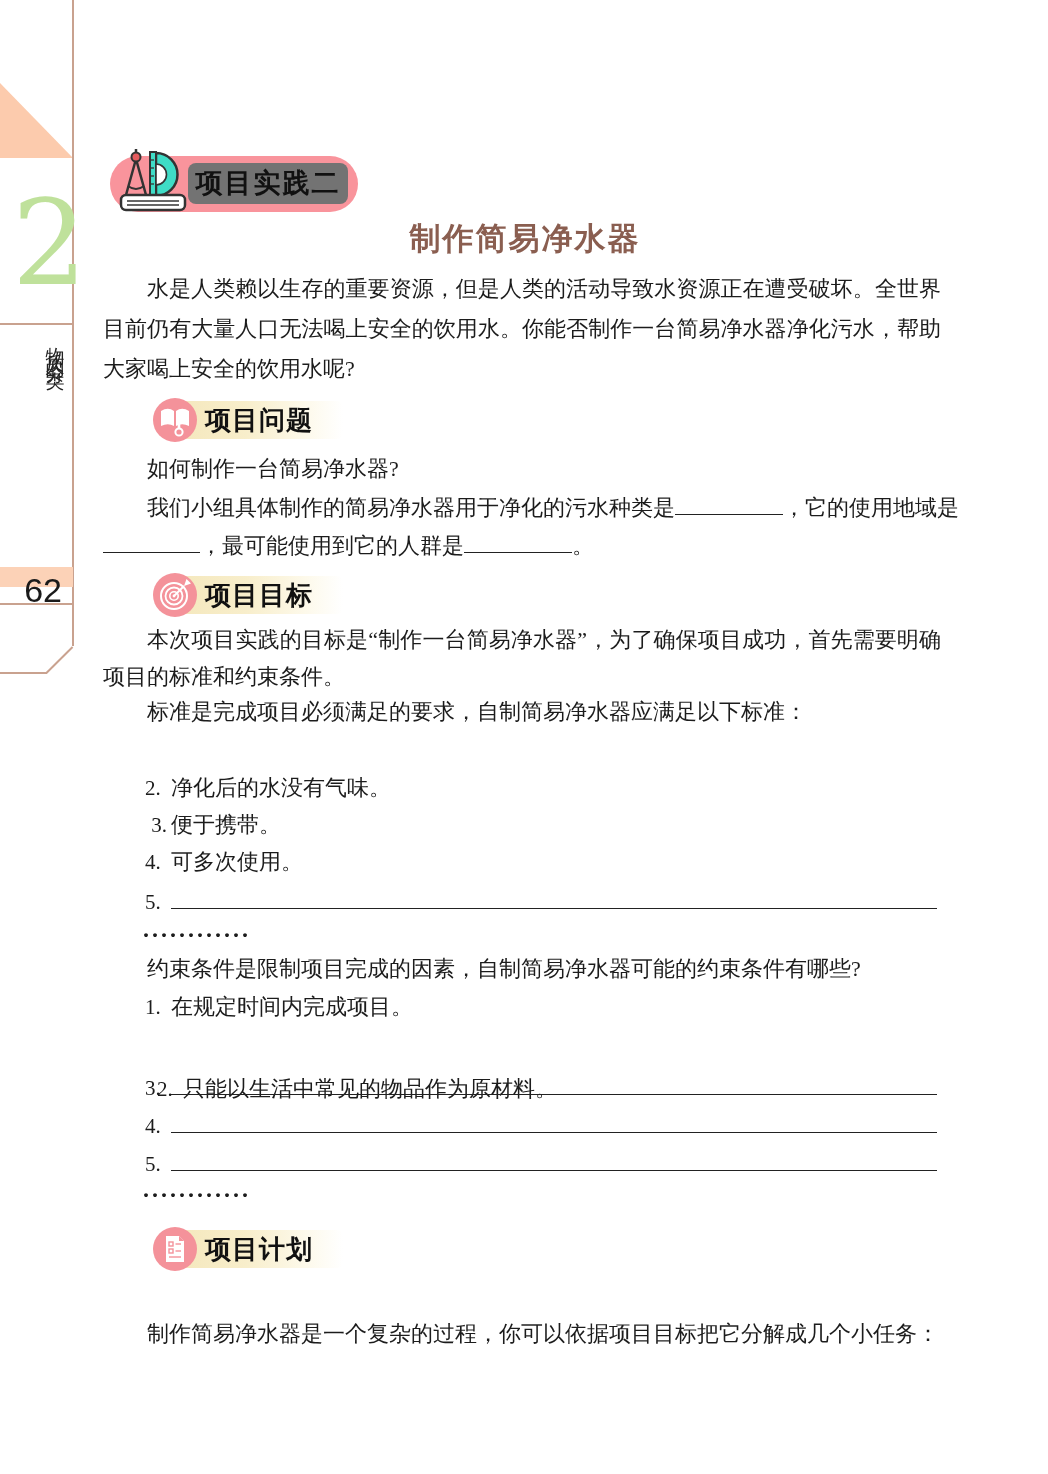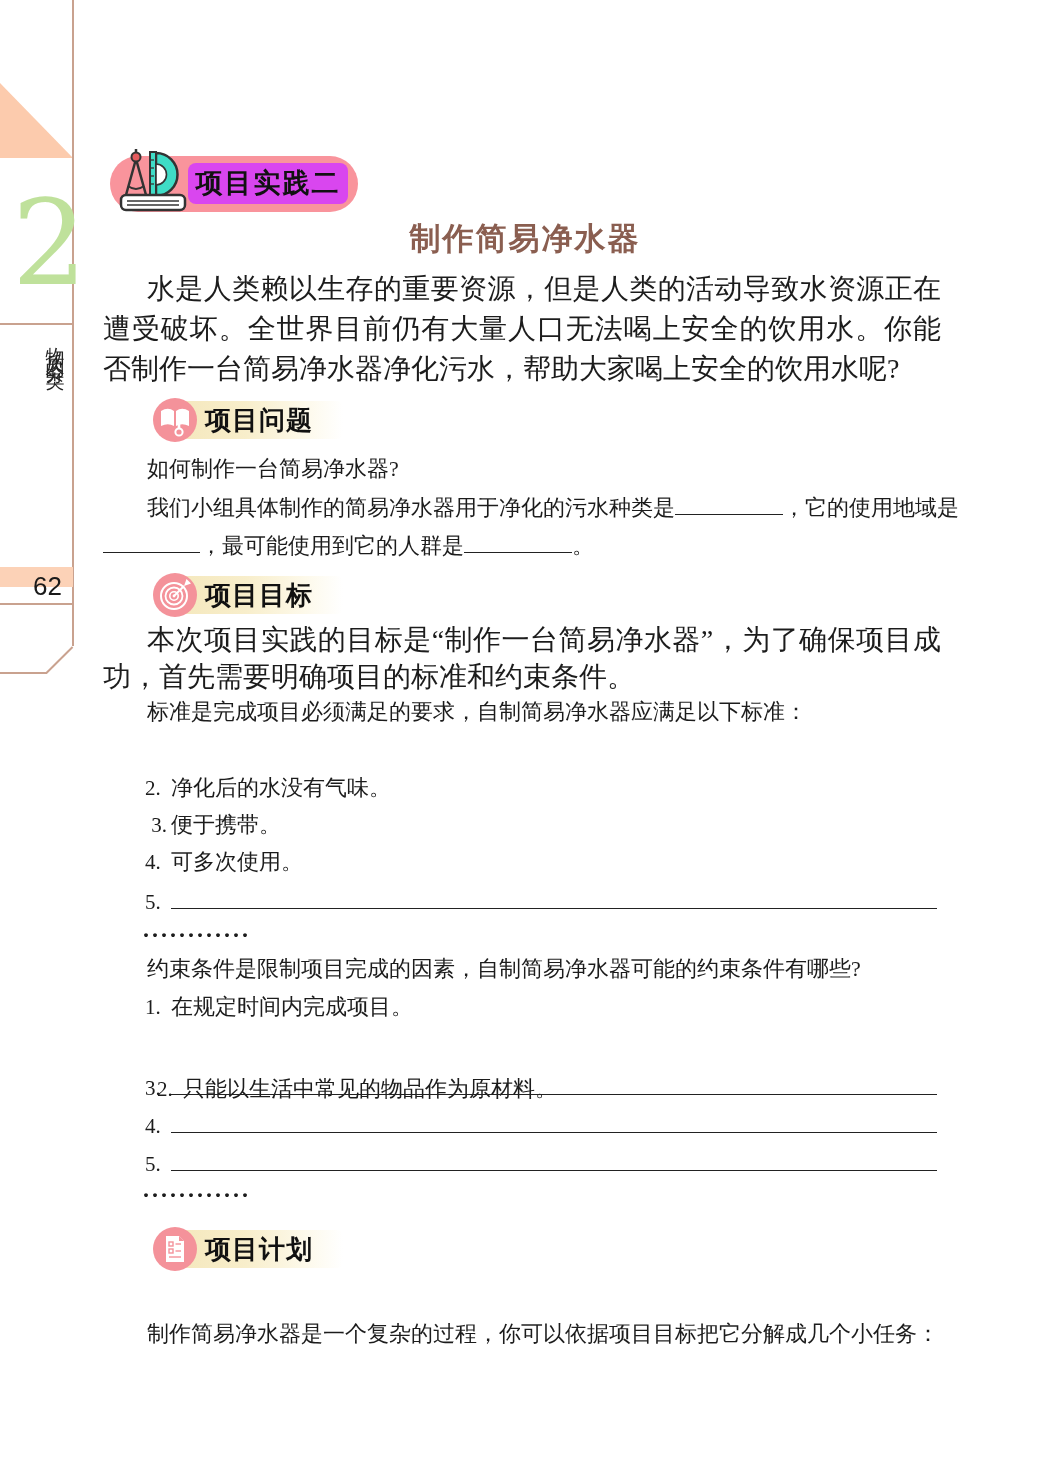--- a/index.html
+++ b/index.html
@@ -15,47 +15,47 @@
   .hline{position:absolute;left:0;height:2px;background:#c9a28f;}
   .hline.h1{top:323px;width:73px;}
   .hline.h2{top:603px;width:74px;}
   .hline.h3{top:672px;width:47px;}
   .band{position:absolute;left:0;top:567px;width:73px;height:20px;background:#fcd2b7;}
   .chapter-num{position:absolute;left:12px;top:184px;width:62px;text-align:center;
                font-size:118px;line-height:1;color:#bfe19b;font-family:"DejaVu Serif",serif;}
   .chapter-title{position:absolute;left:42px;top:332px;writing-mode:vertical-rl;
                  font-size:19px;letter-spacing:6px;color:#222;}
   .page-num{position:absolute;left:14px;top:571px;width:48px;text-align:right;
-            font-family:"Liberation Sans","DejaVu Sans",sans-serif;font-size:26px;color:#1a1a1a;}
+            font-family:"Liberation Sans","DejaVu Sans",sans-serif;font-size:34px;color:#1a1a1a;}
 
   
   .badge{position:absolute;left:110px;top:156px;width:248px;height:56px;
          background:#f9949c;border-radius:28px;}
   .badge-icon{position:absolute;left:6px;top:-7px;width:76px;height:70px;}
-  .badge-label{position:absolute;left:78px;top:7px;width:160px;height:41px;background:#d946ef;
+  .badge-label{position:absolute;left:78px;top:7px;width:160px;height:41px;background:#737373;
                border-radius:8px;text-align:center;line-height:41px;
                font-family:"Liberation Sans","DejaVu Sans",sans-serif;font-weight:700;
                font-size:27px;letter-spacing:2px;color:#111;}
 
   
   .title{position:absolute;left:110px;top:218px;width:830px;text-align:center;
          font-family:"Liberation Sans","DejaVu Sans",sans-serif;font-weight:700;
          font-size:31px;letter-spacing:2px;color:#8a5e50;}
 
   
   .sec-head{position:absolute;left:153px;width:240px;height:44px;}
   .sec-pill{position:absolute;left:14px;top:3px;width:176px;height:38px;border-radius:6px;
             background:linear-gradient(90deg,#f4e7bb 0%,#f8eecb 45%,#fdf9ea 78%,#ffffff 100%);}
   .sec-icon{position:absolute;left:0;top:0;width:44px;height:44px;}
   .sec-label{position:absolute;left:52px;top:0;line-height:44px;
              font-family:"Liberation Sans","DejaVu Sans",sans-serif;font-weight:700;
              font-size:26px;letter-spacing:1px;color:#111;}
 
   
-  .para{position:absolute;font-size:28px;line-height:40px;text-align:justify;
+  .para{position:absolute;font-size:22px;line-height:40px;text-align:justify;
         text-indent:44px;}
   .line{position:absolute;font-size:22px;line-height:30px;white-space:nowrap;}
   .row{position:absolute;left:145px;font-size:22px;line-height:30px;white-space:nowrap;}
   .num{display:inline-block;width:22px;font-size:21px;}
   .itx{margin-left:4px;}
   .blank{display:inline-block;border-bottom:1.6px solid #222;height:22px;vertical-align:baseline;}
   .w97{width:97px;} .w108{width:108px;}
   .fill{display:inline-block;border-bottom:1.6px solid #222;height:24px;width:766px;margin-left:4px;}
   .dots{position:absolute;left:143px;font-size:24px;font-weight:700;letter-spacing:3px;
         font-family:"Liberation Serif","DejaVu Serif",serif;}

